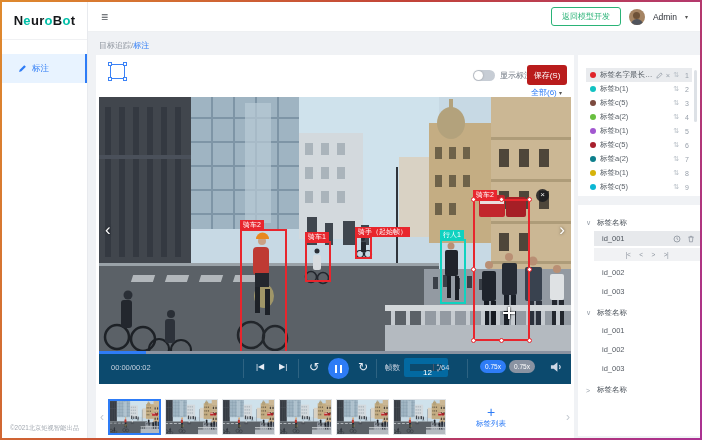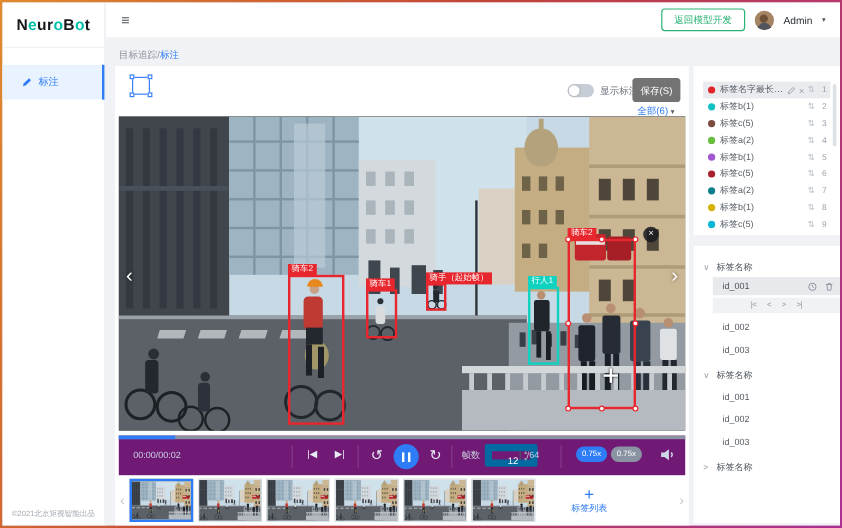--- a/index.html
+++ b/index.html
@@ -34,41 +34,41 @@
   
   .card { position:absolute; left:94px; top:53px; width:478px; height:383px; background:#fff; }
   .rect-tool { position:absolute; left:14px; top:9px; width:15px; height:15px; border:1.5px solid #3b82f6; cursor:pointer; }
   .rect-tool i { position:absolute; width:4px; height:4px; background:#fff; border:1.2px solid #3b82f6; }
   .rect-tool i:nth-child(1){left:-3px;top:-3px} .rect-tool i:nth-child(2){right:-3px;top:-3px}
   .rect-tool i:nth-child(3){left:-3px;bottom:-3px} .rect-tool i:nth-child(4){right:-3px;bottom:-3px}
   .toggle-wrap { position:absolute; left:377px; top:15px; display:flex; align-items:center; gap:5px; }
   .toggle { width:22px; height:11px; border-radius:6px; background:#c7cdd5; position:relative; cursor:pointer; }
   .toggle::after { content:""; position:absolute; left:1px; top:1px; width:9px; height:9px; border-radius:50%; background:#fff; box-shadow:0 0 2px rgba(0,0,0,.3); }
   .toggle-label { color:#6d7580; font-size:8px; }
-  .btn-save { position:absolute; left:431px; top:10px; width:40px; height:20px; background:#737373; color:#fff; border:none; border-radius:3px; font-size:8px; cursor:pointer; }
+  .btn-save { position:absolute; left:431px; top:10px; width:40px; height:20px; background:#b91c1c; color:#fff; border:none; border-radius:3px; font-size:8px; cursor:pointer; }
   .title-row { position:absolute; left:4px; top:32px; width:470px; display:flex; }
   .v-title { font-size:8px; color:#2a2d33; }
   .v-filter { margin-left:auto; color:#2e7cf6; font-size:8px; cursor:pointer; padding-right:8px; }
 
   
   .video { position:absolute; left:3px; top:42px; width:472px; height:262px; background:#222; overflow:hidden; }
   .video svg.scene { display:block; width:472px; height:262px; }
   .nav-ch { position:absolute; top:124px; color:#fff; font-size:17px; text-shadow:0 0 3px rgba(0,0,0,.6); cursor:pointer; line-height:1; }
   .ann { position:absolute; border:2px solid #e8262d; }
   .ann .tag { position:absolute; top:-11px; left:-2px; background:#e8262d; color:#fff; font-size:7px; line-height:10px; padding:0 3px; white-space:nowrap; }
   .ann.cyan { border-color:#10d2c0; }
   .ann.cyan .tag { background:#10d2c0; }
   .hnd { position:absolute; width:5px; height:5px; background:#fff; border:1px solid #e8262d; border-radius:50%; }
   .del-chip { position:absolute; left:437px; top:92px; width:13px; height:13px; border-radius:50%; background:rgba(25,26,30,.85); color:#eee; font-size:8px; line-height:12px; text-align:center; cursor:pointer; }
   .cross { position:absolute; left:404px; top:210px; width:12px; height:12px; filter:drop-shadow(0 0 1px #000); }
   .cross::before { content:""; position:absolute; left:5px; top:0; width:2px; height:12px; background:#fff; }
   .cross::after { content:""; position:absolute; left:0; top:5px; width:12px; height:2px; background:#fff; }
 
   
-  .controls { position:absolute; left:3px; top:308px; width:472px; height:33px; background:#701a75; }
+  .controls { position:absolute; left:3px; top:296px; width:472px; height:33px; background:#0c4a6e; }
   .progress { position:absolute; left:0; top:0; width:472px; height:3px; background:#8b93a1; }
   .progress .fill { position:absolute; left:0; top:0; width:47px; height:3px; background:#2e7cf6; }
   .ctl { position:absolute; color:#c9d2e0; font-size:7.5px; }
   .ctl.ic { color:#e8edf5; font-size:8px; cursor:pointer; }
   .ctl.rot { font-size:12px; top:9px; cursor:pointer; }
   .vdiv { position:absolute; top:8px; width:1px; height:19px; background:rgba(255,255,255,.14); }
   .play { position:absolute; left:229px; top:7px; width:21px; height:21px; border-radius:50%; background:#2e7cf6; cursor:pointer; }
   .play i { position:absolute; top:6.5px; width:2px; height:8px; background:#fff; }
   .play i:first-child { left:7px; } .play i:last-child { left:12px; }
   .f-input { position:absolute; left:305px; top:7px; width:44px; height:19px; border:6px solid #0369a1; border-radius:2px; display:flex;padding-left:12px; }

